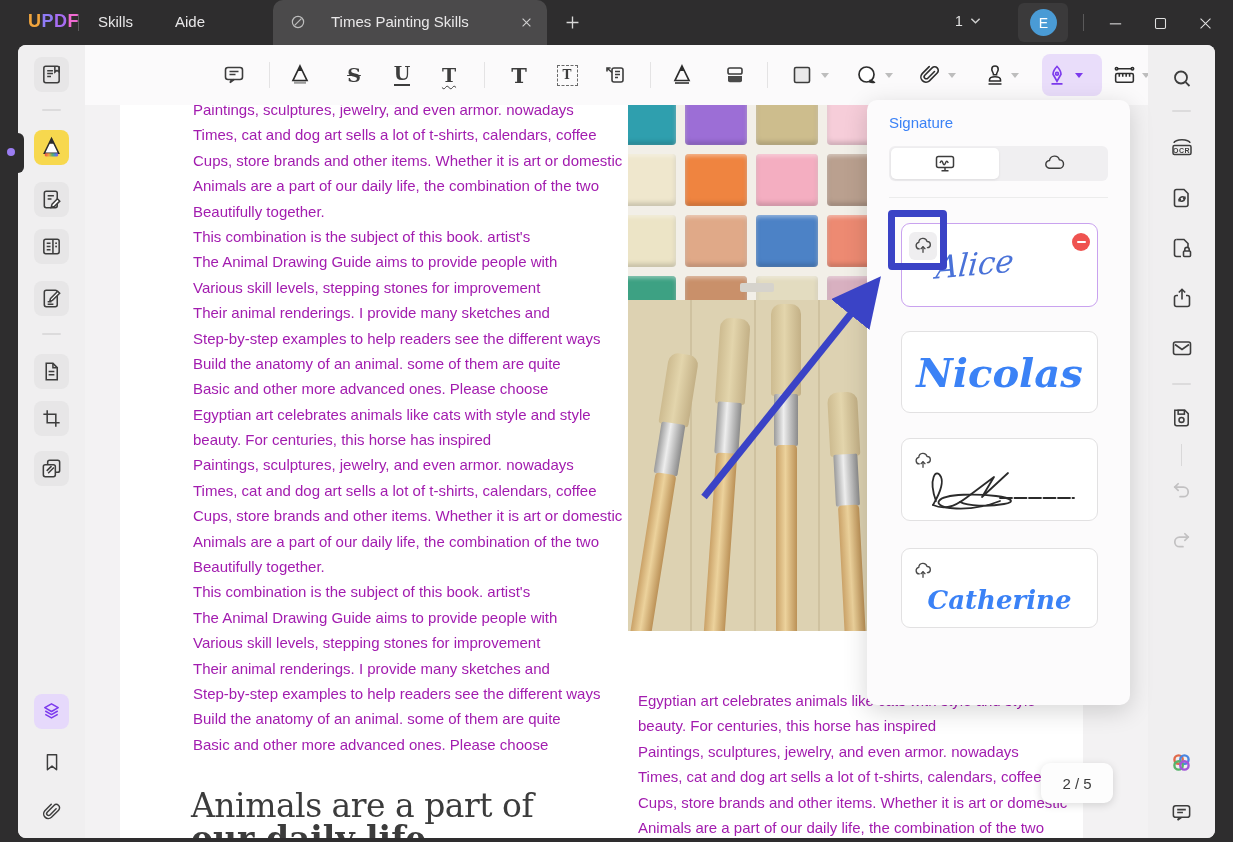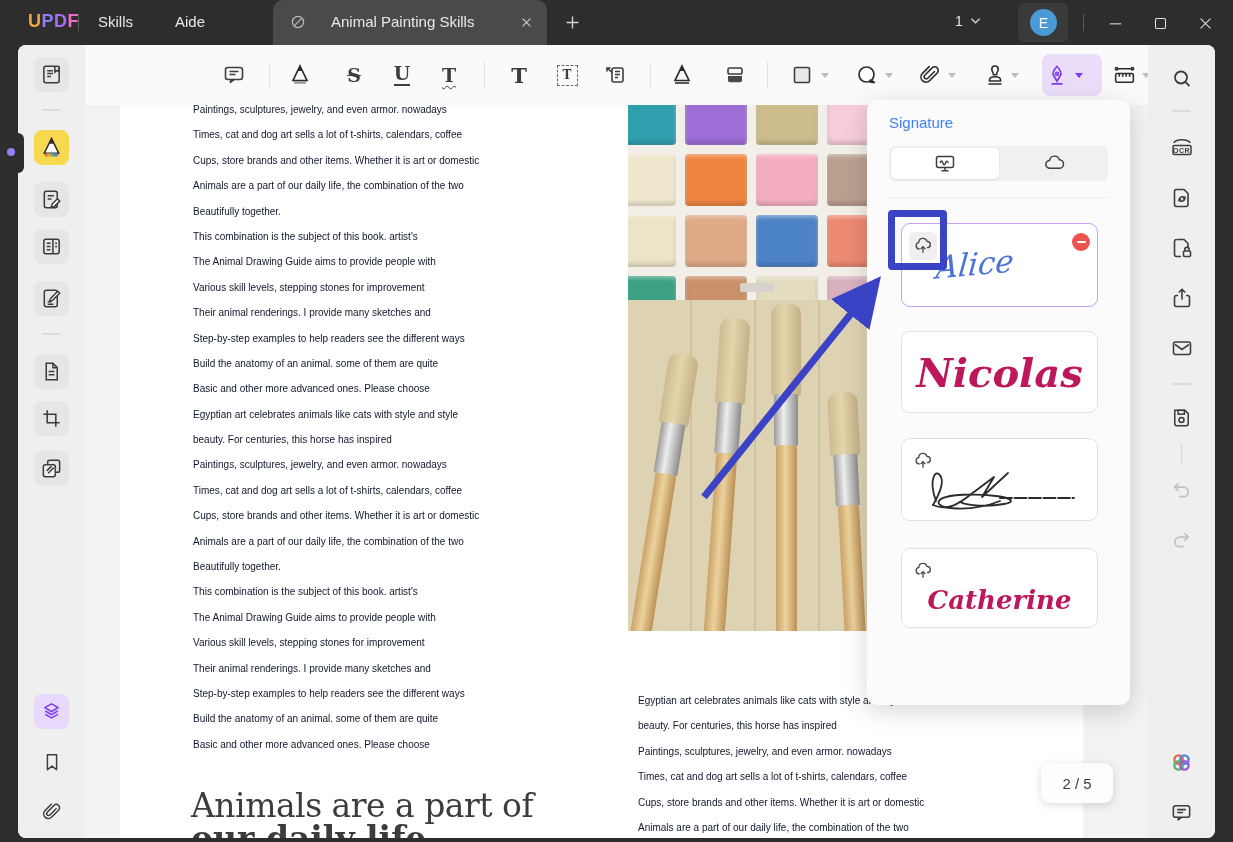--- a/index.html
+++ b/index.html
@@ -46,21 +46,21 @@
   .g-under { font-size:19px; border-bottom:2px solid #3d3d3d; line-height:1; padding-bottom:1px; }
   .g-wavy { font-size:19px; text-decoration:underline wavy 1px; text-underline-offset:3px; }
   .g-text { font-size:21px; }
   .g-boxed { font-size:12px; border:1px dashed #6a6a6a; width:21px; height:21px; display:flex; align-items:center; justify-content:center; }
   .sig-active { position:absolute; left:957px; top:9px; width:60px; height:42px; background:#e9ddfa; border-radius:8px; }
   .purple-caret { border-top-color:#7c3aed; }
 
   
   .doc-area { position:absolute; left:67px; top:60px; width:1063px; height:733px; background:#f3f2f3; overflow:hidden; }
   .page { position:absolute; left:35px; top:0; width:963px; height:733px; background:#ffffff; }
-  .textcol { position:absolute; white-space:nowrap; font-size:10px; color:#0f172a; }
+  .textcol { position:absolute; white-space:nowrap; font-size:15px; color:#a21caf; }
   .tline { height:25.4px; line-height:25.4px; }
   .col-left { left:108px; top:-8px; }
   .col-right { left:553px; top:583px; }
   .doc-heading { position:absolute; left:106px; top:681px; font-family:"DejaVu Serif", serif; font-weight:normal; font-size:33px; color:#3c3c3c; letter-spacing:-.5px; }
   .doc-heading2 { position:absolute; left:106px; top:714px; font-family:"DejaVu Serif", serif; font-weight:bold; font-size:33px; color:#3c3c3c; }
 
   
   .photo { position:absolute; left:543px; top:0; width:252px; height:526px; overflow:hidden; background:#efe9da; }
   .palette { position:absolute; left:0; top:0; width:252px; height:195px; background:#f2efe8; overflow:hidden; }
   .palette-grid { position:absolute; left:-14px; top:-12px; width:290px; display:grid; grid-template-columns:repeat(4,62px); grid-auto-rows:52px; gap:9px; }
@@ -80,21 +80,21 @@
   .sig-toggle .half { flex:1; display:flex; align-items:center; justify-content:center; }
   .half.on { margin:2px; background:#ffffff; border-radius:5px; box-shadow:0 1px 3px rgba(0,0,0,.08); }
   .sig-div { position:absolute; left:22px; top:97px; width:219px; height:1px; background:#ececec; }
   .sig-card { position:absolute; left:34px; width:197px; background:#fff; border:1px solid #e2e1e2; border-radius:9px; }
   .sig-card.selected { border:1.5px solid #c9a2ef; }
   .cloud-btn { position:absolute; left:7px; top:8px; width:28px; height:28px; border-radius:6px; display:flex; align-items:center; justify-content:center; }
   .cloud-btn.boxed { background:#efeef0; }
   .del-badge { position:absolute; right:7px; top:9px; width:18px; height:18px; border-radius:50%; background:#ef5350; color:#fff; display:flex; align-items:center; justify-content:center; }
   .del-badge::before { content:""; width:9px; height:2px; background:#fff; border-radius:1px; }
   .ink-alice { position:absolute; left:34px; top:22px; font-family:"DejaVu Serif", serif; font-style:italic; font-size:31px; color:#4a72d8; transform:rotate(-5deg) skewX(-10deg); }
-  .ink-script { width:100%; text-align:center; font-family:"DejaVu Serif", serif; font-style:italic; font-weight:bold; color:#be185d; }
+  .ink-script { width:100%; text-align:center; font-family:"DejaVu Serif", serif; font-style:italic; font-weight:bold; color:#3b82f6; }
   .creer-btn { position:absolute; left:22px; top:557px; width:219px; height:29px; background:#b58df0; border:none; border-radius:6px; color:#fff; font-size:14px; font-family:"Liberation Sans", sans-serif; }
 
   
   .hl-square { position:absolute; left:888px; top:210px; width:59px; height:60px; border:7px solid #3a43c6; border-radius:4px; z-index:60; }
   .arrow-svg { position:absolute; left:690px; top:265px; z-index:55; }
   .page-pill { position:absolute; left:1041px; top:763px; width:72px; height:40px; background:#fdfdfd; border-radius:9px; box-shadow:0 2px 8px rgba(0,0,0,.14); display:flex; align-items:center; justify-content:center; font-size:15px; color:#3c3c3c; z-index:70; }
 
   .notch { position:absolute; left:18px; top:133px; width:6px; height:40px; background:#2e2d2e; border-radius:0 6px 6px 0; z-index:5; }
   .notch-dot { position:absolute; left:7px; top:148px; width:8px; height:8px; border-radius:50%; background:#9b7df2; z-index:6; }
 </style>
@@ -107,21 +107,21 @@
   <div class="menu-item" style="left:98px">Skills</div>
   <div class="menu-item" style="left:175px">Aide</div>
 
   <div class="doc-tab">
     <span class="tab-draft-icon">
       <svg width="18" height="18" viewBox="0 0 24 24" fill="none" stroke="#bdbdbd" stroke-width="1.6">
           <circle cx="12" cy="12" r="7.5"></circle>
           <path d="M7.5 16.5 16.5 7.5"></path>
         </svg>
     </span>
-    <span class="tab-title">Animal Painting Skills</span>
+    <span class="tab-title">Times Painting Skills</span>
     <span class="tab-close">
       <svg width="17" height="17" viewBox="0 0 24 24" fill="none" stroke="#cfcfcf" stroke-width="1.6">
           <path d="M6.5 6.5l11 11M17.5 6.5l-11 11"></path>
         </svg>
     </span>
   </div>
   <span class="new-tab">
     <svg width="19" height="19" viewBox="0 0 24 24" fill="none" stroke="#d8d8d8" stroke-width="1.7">
         <path d="M12 4.5v15M4.5 12h15"></path>
       </svg>

